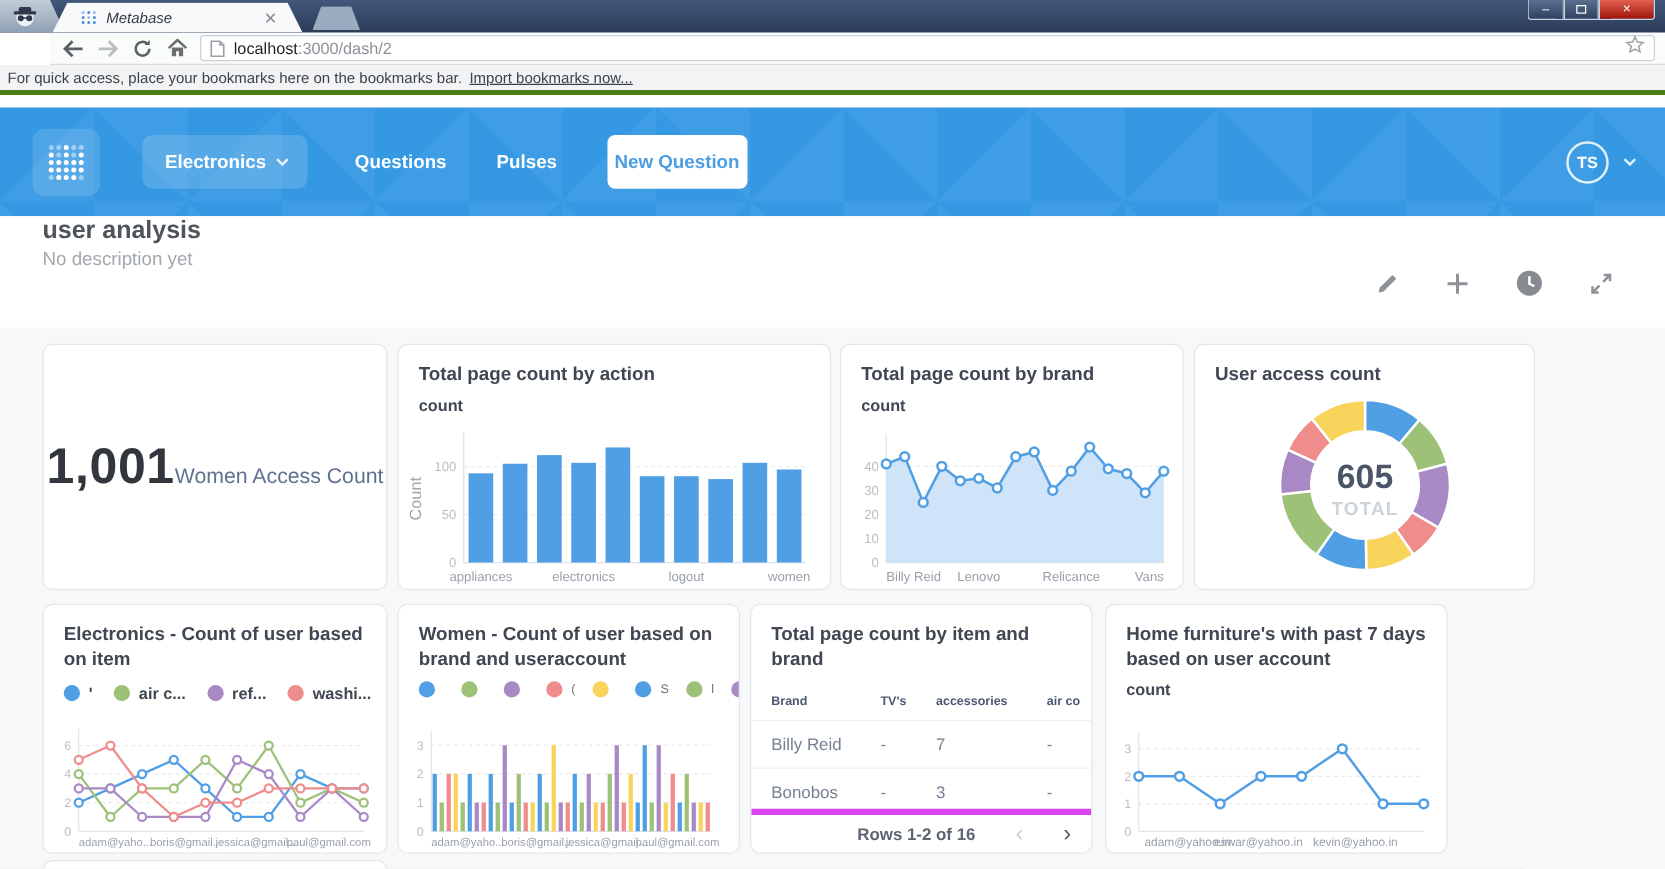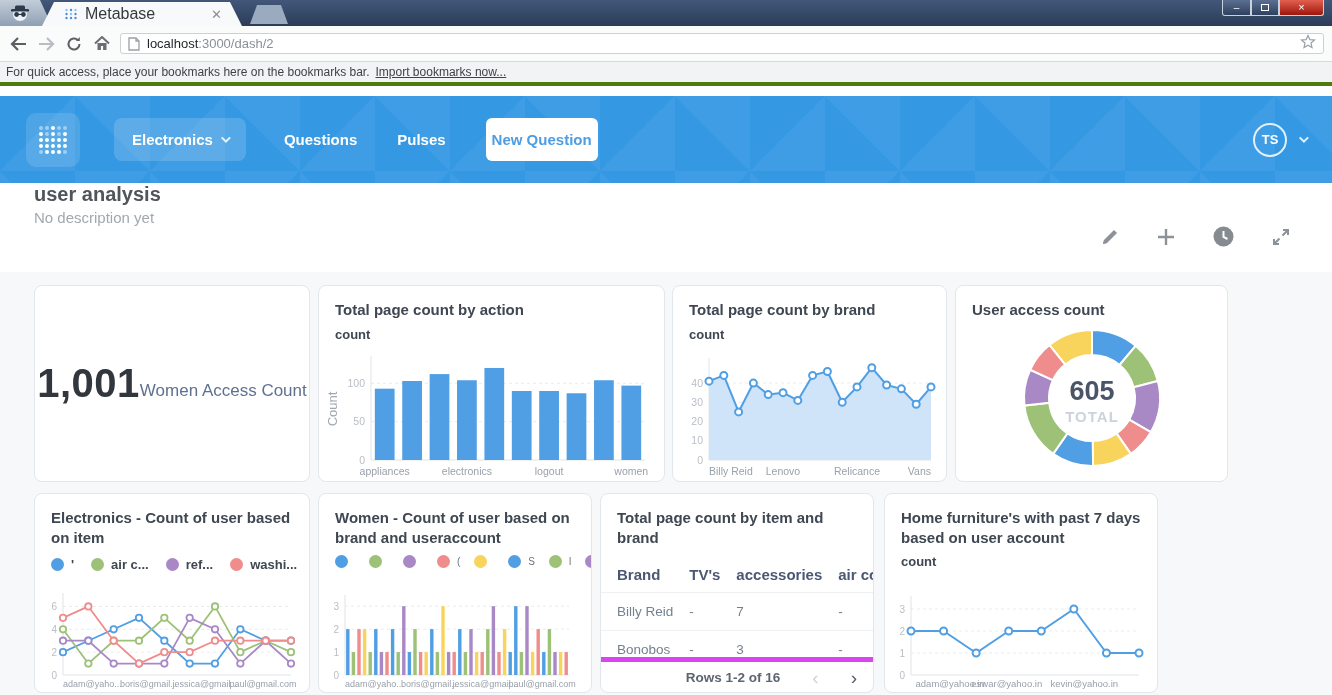--- a/index.html
+++ b/index.html
@@ -8,34 +8,34 @@
     font-family:"Liberation Sans",sans-serif;}
 
   
   .titlebar{position:relative;height:26px;background:linear-gradient(#42577a,#2b3c58);}
   .profile-btn{position:absolute;left:0;top:0;width:52px;height:26px;
     background:linear-gradient(#c3cdd9,#8fa0b5);clip-path:polygon(0 0,40px 0,52px 26px,0 26px);}
   .profile-btn svg{position:absolute;left:9px;top:3px;}
   .tab{position:absolute;left:42px;top:2px;width:200px;height:24px;background:#f8f9fa;
     clip-path:polygon(12px 0,188px 0,200px 24px,0 24px);display:flex;align-items:center;
     padding:0 20px 0 22px;gap:7px;}
-  .tab-title{font-size:16px;color:#343a40;flex:1;white-space:nowrap;overflow:hidden;}
+  .tab-title{font-size:12px;color:#343a40;flex:1;white-space:nowrap;overflow:hidden;font-style:italic;}
   .tab-close{color:#8b9096;font-size:13px;line-height:1;cursor:default;}
   .newtab-btn{position:absolute;left:250px;top:5px;width:38px;height:19px;background:#9aaabf;
     clip-path:polygon(7px 0,31px 0,38px 19px,0 19px);}
   .wincontrols{position:absolute;top:0;right:8px;display:flex;}
   .winbtn{height:16px;border:1px solid #c9d3df;border-top:none;display:flex;align-items:center;
     justify-content:center;color:#fff;font-size:10px;line-height:1;}
   .winbtn.min{width:29px;background:linear-gradient(#5a6f91,#2f4160);border-radius:0 0 0 3px;}
   .winbtn.max{width:28px;background:linear-gradient(#5a6f91,#2f4160);}
   .winbtn.close{width:45px;background:linear-gradient(#e2604f,#9e150b);border-radius:0 0 3px 0;font-size:11px;}
   .maxglyph{width:8px;height:7px;border:1px solid #fff;display:inline-block;}
 
-  .toolbar{height:36px;background:#fafbfb;border-bottom:1px solid #d8dbde;display:flex;
-    align-items:center;padding:0 8px;gap:8px;}
+  .toolbar{height:26px;background:#fafbfb;border-bottom:1px solid #d8dbde;display:flex;
+    align-items:center;padding:0 8px;gap:8px;margin-left:40px;}
   .navicon{width:20px;height:20px;display:flex;align-items:center;justify-content:center;}
   .omnibox{flex:1;height:21px;border:1px solid #cdd1d6;border-radius:3px;background:#fff;
     display:flex;align-items:center;padding:0 7px;gap:7px;}
   .url{font-size:13px;color:#1f2328;white-space:nowrap;}
   .url .rest{color:#8a9097;}
   .omni-star{margin-left:auto;}
 
   .bookmarksbar{height:24px;background:#f2f3f5;border-bottom:4px solid #4d7c0f;display:flex;
     align-items:center;padding:0 6px;font-size:12px;color:#3e4347;gap:6px;}
   .bm-link{text-decoration:underline;color:#3e4347;cursor:pointer;}
@@ -85,21 +85,21 @@
 
   .legend{display:flex;align-items:center;margin:10px 14px 0 16px;gap:17px;}
   .legend-item{display:flex;align-items:center;gap:7px;}
   .legend-dot{width:13px;height:13px;border-radius:50%;flex:0 0 auto;}
   .legend-label{font-size:13px;font-weight:bold;color:#3f4752;white-space:nowrap;}
   .legend.tiny{gap:14px;margin-top:8px;}
   .legend.tiny .legend-label{font-size:10px;font-weight:normal;color:#6a717a;}
 
   
   .mtable{width:100%;border-collapse:collapse;margin-top:10px;}
-  .mtable th{font-size:15px;font-weight:bold;color:#4c5773;text-align:left;padding:9px 0 9px 16px;white-space:nowrap;}
+  .mtable th{font-size:10px;font-weight:bold;color:#4c5773;text-align:left;padding:9px 0 9px 16px;white-space:nowrap;}
   .mtable td{font-size:13.5px;color:#75808f;padding:11px 0 11px 16px;border-top:1px solid #eef1f3;white-space:nowrap;}
   .tfooter{position:absolute;left:0;right:0;bottom:0;height:35px;border-top:5px solid #d946ef;
     display:flex;align-items:center;justify-content:flex-end;padding-right:16px;gap:32px;}
   .tfooter .rows-label{font-size:13.5px;font-weight:bold;color:#5d6571;}
   .pg{font-size:19px;line-height:1;}
   .pg.prev{color:#cdd2d8;}
   .pg.next{color:#555c66;}
 </style>
 </head>
 <body>

